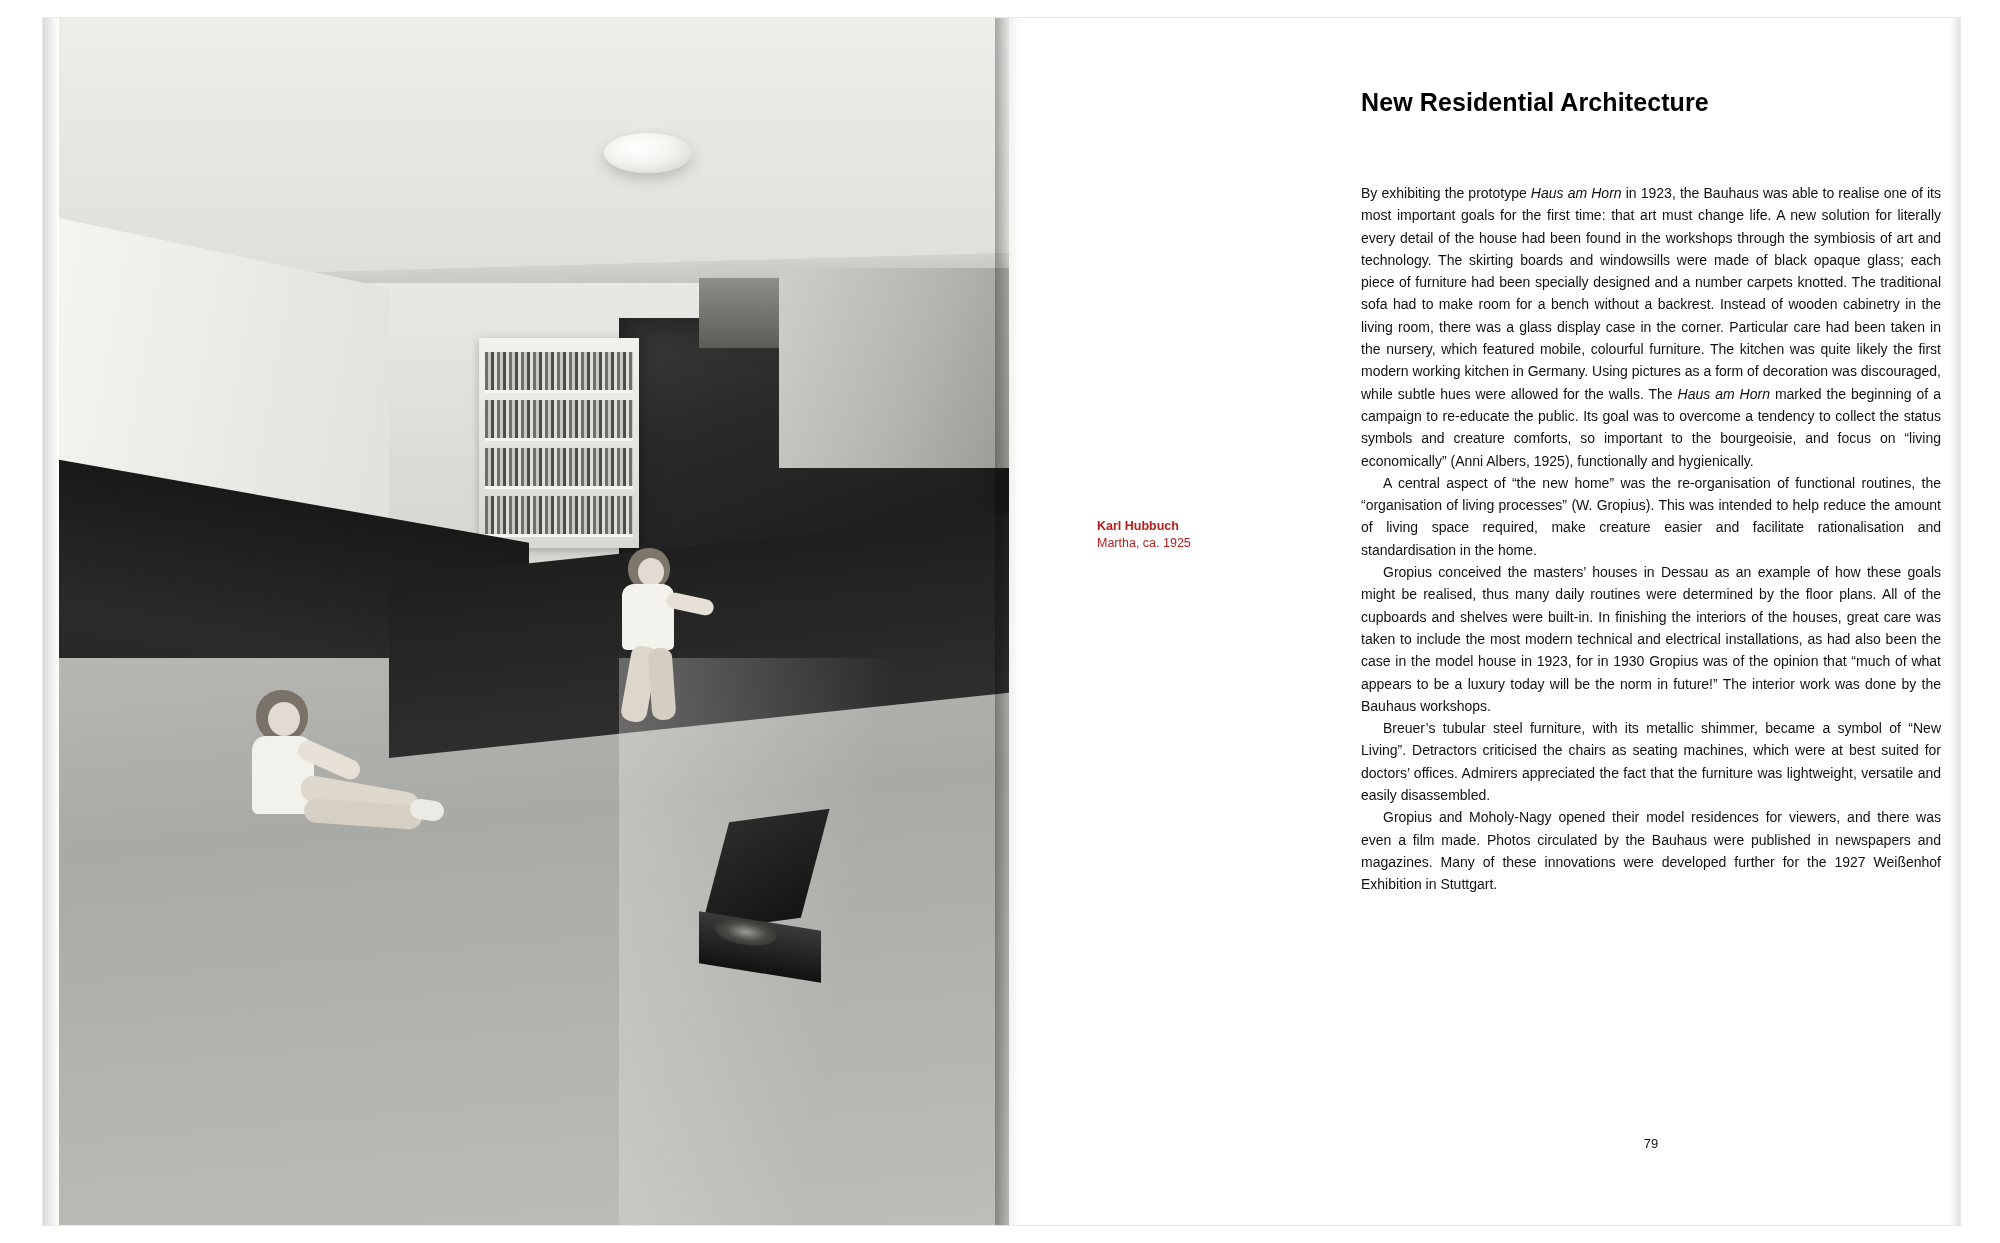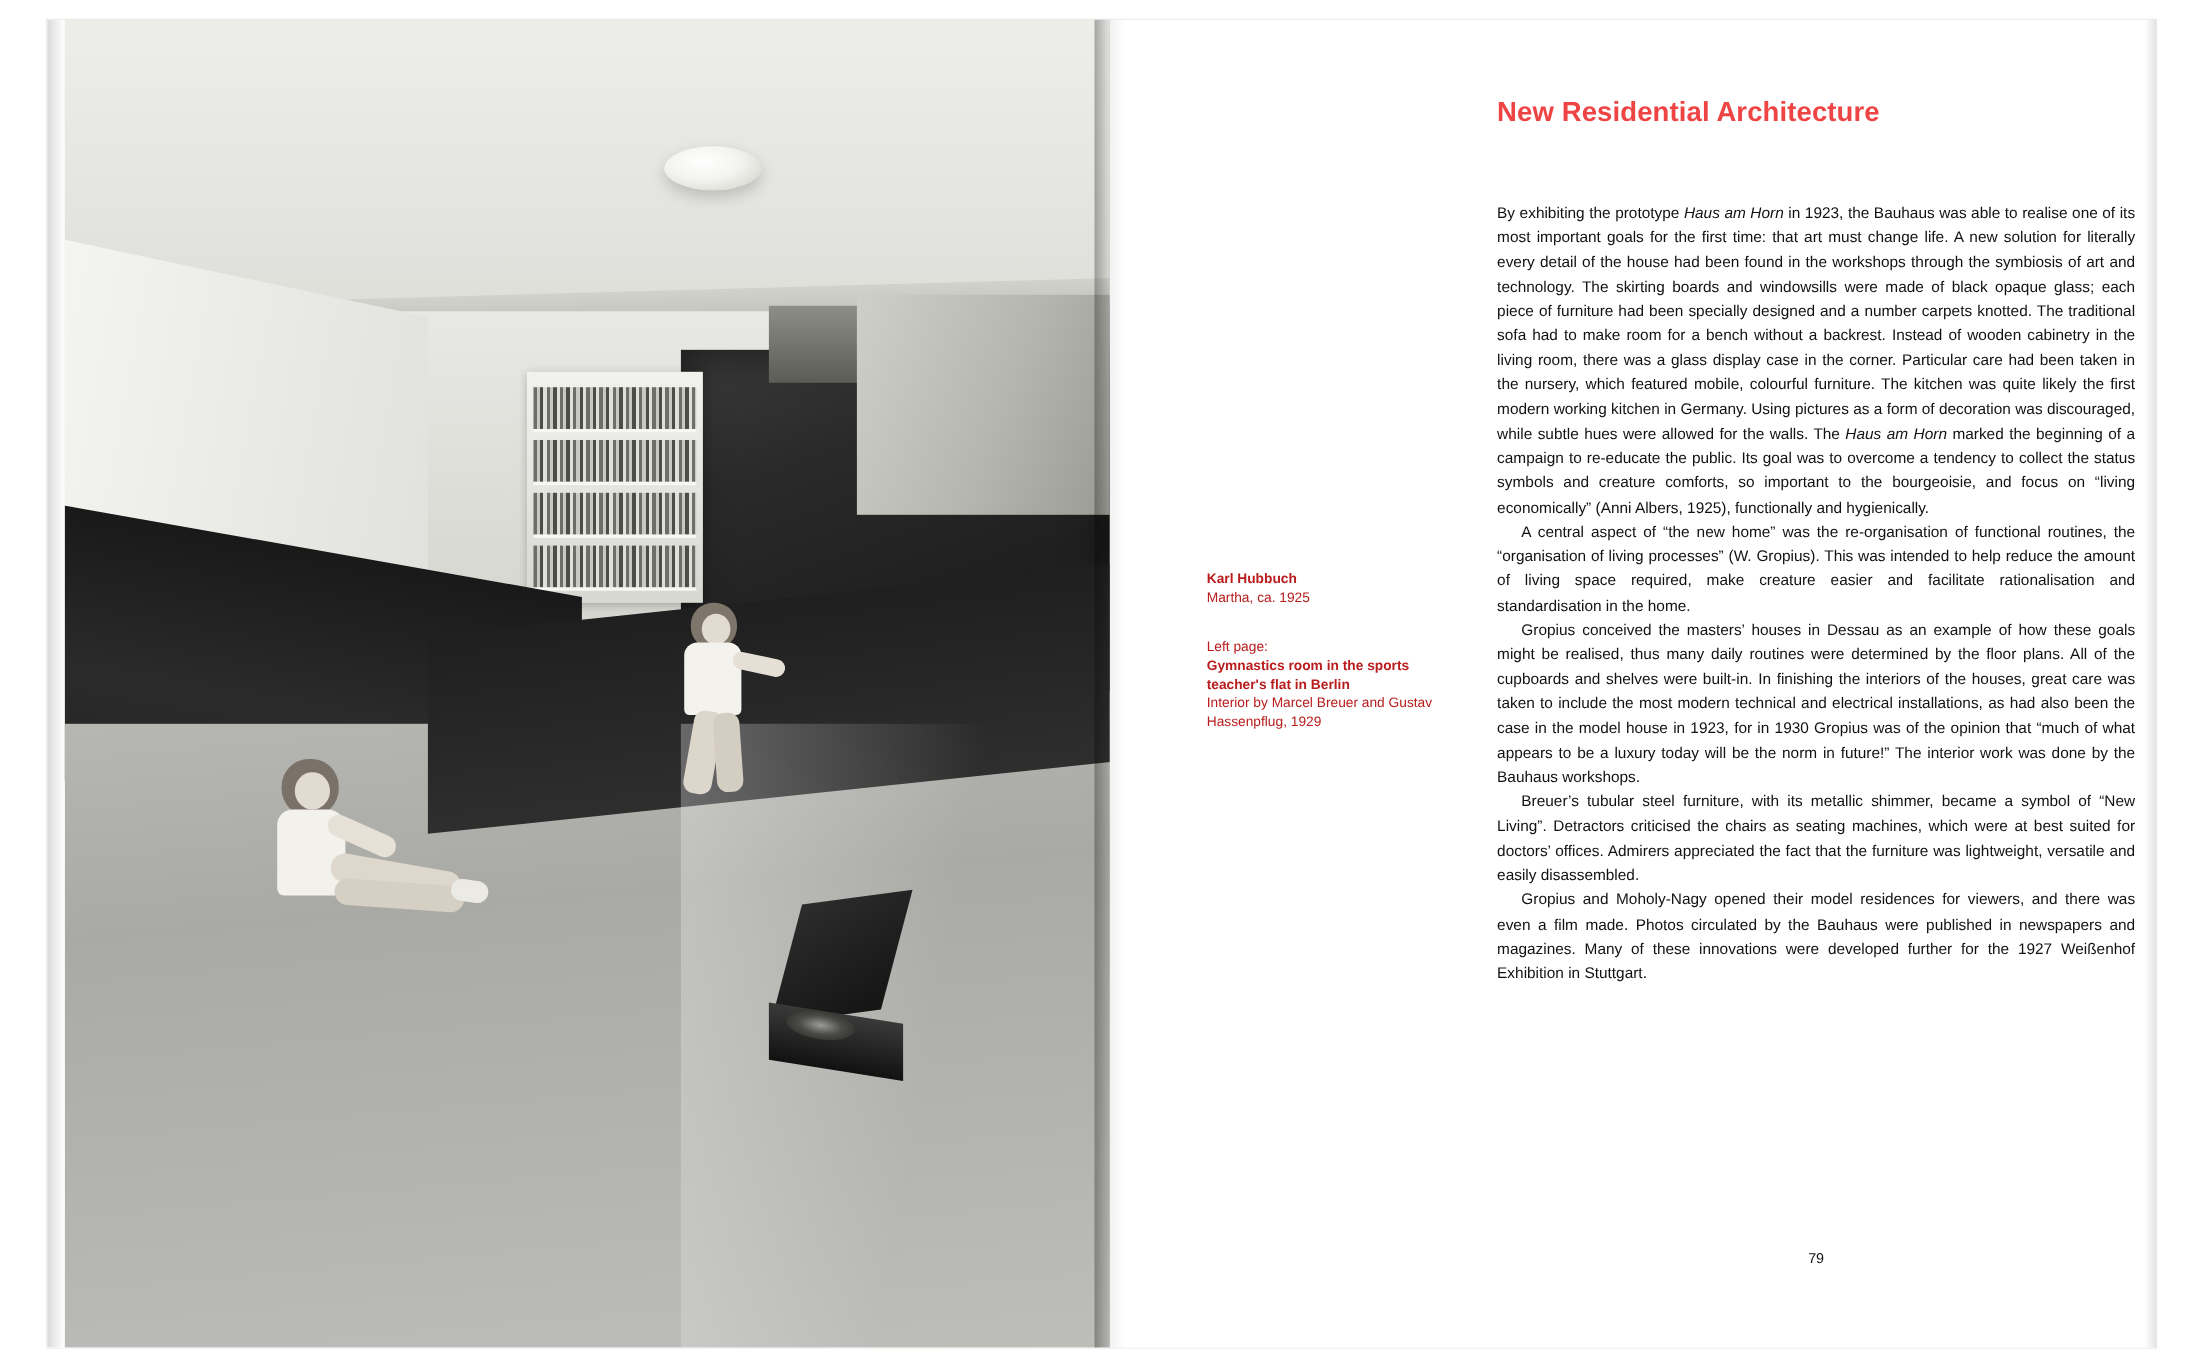--- a/index.html
+++ b/index.html
@@ -173,21 +173,21 @@
     position: absolute;
     right: 0; top: 0; width: 10px; height: 1207px;
     background: linear-gradient(270deg,#e3e3e3,#ffffff);
   }
   .rp-title {
     position: absolute;
     left: 352px;
     top: 53px;
     font-size: 25px;
     font-weight: bold;
-    color: #ef4444;
+    color: #000000;
     letter-spacing: .1px;
     font-family: "Liberation Sans", sans-serif;
   }
   .figure {
     position: absolute;
     left: 88px;
     top: 175px;
     width: 190px;
     height: 302px;
     background: #d7d4ce;
@@ -336,25 +336,20 @@
       <div class="page-right-edge"></div>
 
       <h1 class="rp-title">New Residential Architecture</h1>
 
 
       <div class="caption cap-1">
         <div class="b">Karl Hubbuch</div>
         <div>Martha, ca. 1925</div>
       </div>
 
-      <div class="caption cap-2">
-        <div>Left page:</div>
-        <div class="b">Gymnastics room in the sports teacher's flat in Berlin</div>
-        <div>Interior by Marcel Breuer and Gustav Hassenpflug, 1929</div>
-      </div>
 
       <div class="body-col">
           <p>By exhibiting the prototype <em>Haus am Horn</em> in 1923, the Bauhaus was able to realise one of its most important goals for the first time: that art must change life. A new solution for literally every detail of the house had been found in the workshops through the symbiosis of art and technology. The skirting boards and windowsills were made of black opaque glass; each piece of furniture had been specially designed and a number carpets knotted. The traditional sofa had to make room for a bench without a backrest. Instead of wooden cabinetry in the living room, there was a glass display case in the corner. Particular care had been taken in the nursery, which featured mobile, colourful furniture. The kitchen was quite likely the first modern working kitchen in Germany. Using pictures as a form of decoration was discouraged, while subtle hues were allowed for the walls. The <em>Haus am Horn</em> marked the beginning of a campaign to re-educate the public. Its goal was to overcome a tendency to collect the status symbols and creature comforts, so important to the bourgeoisie, and focus on “living economically” (Anni Albers, 1925), functionally and hygienically.</p>
           <p>A central aspect of “the new home” was the re-organisation of functional routines, the “organisation of living processes” (W. Gropius). This was intended to help reduce the amount of living space required, make creature easier and facilitate rationalisation and standardisation in the home.</p>
           <p>Gropius conceived the masters’ houses in Dessau as an example of how these goals might be realised, thus many daily routines were determined by the floor plans. All of the cupboards and shelves were built-in. In finishing the interiors of the houses, great care was taken to include the most modern technical and electrical installations, as had also been the case in the model house in 1923, for in 1930 Gropius was of the opinion that “much of what appears to be a luxury today will be the norm in future!” The interior work was done by the Bauhaus workshops.</p>
           <p>Breuer’s tubular steel furniture, with its metallic shimmer, became a symbol of “New Living”. Detractors criticised the chairs as seating machines, which were at best suited for doctors’ offices. Admirers appreciated the fact that the furniture was lightweight, versatile and easily disassembled.</p>
           <p>Gropius and Moholy-Nagy opened their model residences for viewers, and there was even a film made. Photos circulated by the Bauhaus were published in newspapers and magazines. Many of these innovations were developed further for the 1927 Weißenhof Exhibition in Stuttgart.</p>
         </div>
 
       <div class="folio">79</div>

